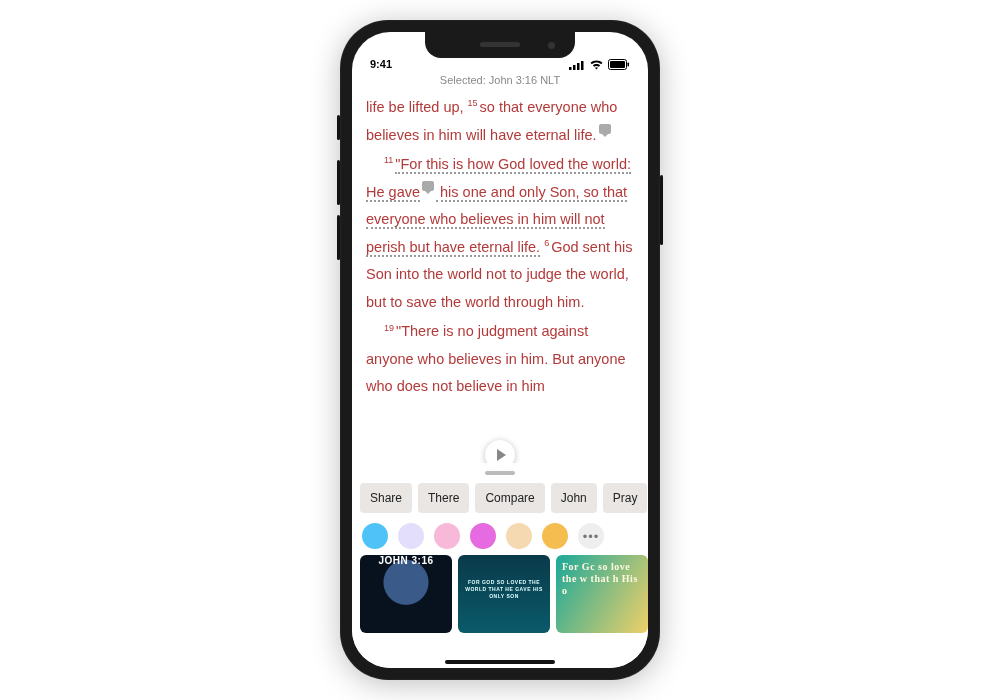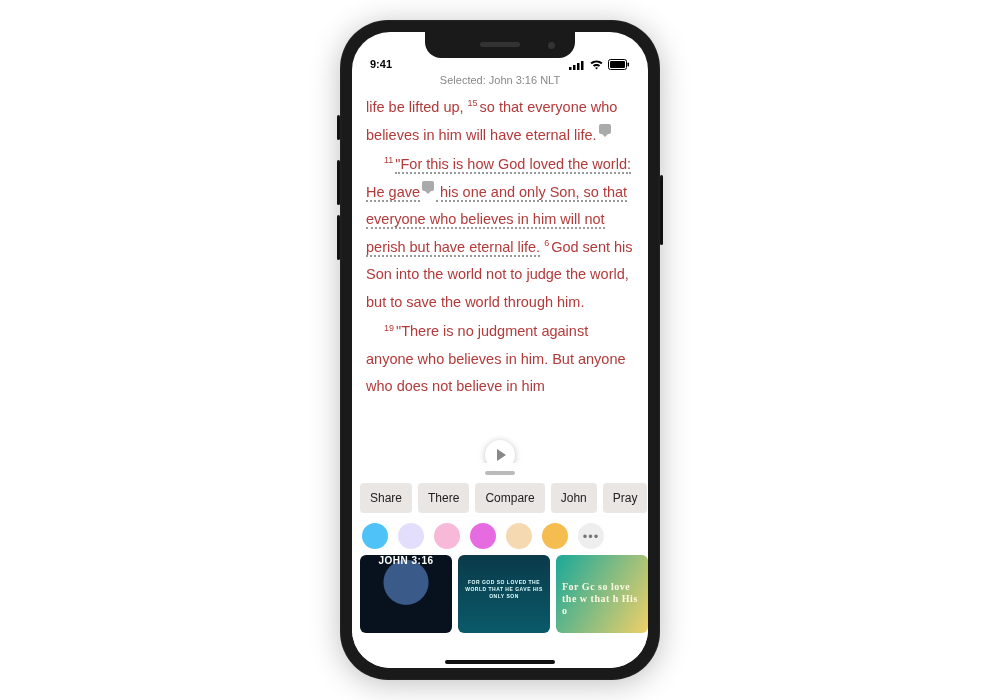--- a/index.html
+++ b/index.html
@@ -96,21 +96,21 @@
   .more-sw { width:26px;height:26px;border-radius:50%; background:#eee;
     display:flex;align-items:center;justify-content:center; font-size:13px; color:#777; letter-spacing:1px;}
   .cards { display:flex; gap:6px; padding:0 8px; }
   .card { flex:0 0 92px; height:78px; border-radius:6px; position:relative; overflow:hidden;
     display:flex; justify-content:center; padding-bottom:10px;
     color:#fff; font-size:10px; font-weight:600; letter-spacing:.5px;}
   .card1 { background: radial-gradient(circle at 50% 35%, #3a5a8a 0 22px, #08121f 23px);}
   .card2 { background: linear-gradient(#0a3a4a,#0a5a6a); align-items:center; justify-content:center;}
   .card2 .inner{ font-size:5px; text-align:center; line-height:1.4; color:#dff; }
   .card3 { background: linear-gradient(120deg,#1aa89a,#f0d068); align-items:flex-start; justify-content:flex-start; padding:6px;}
-  .card3 .t{ font-family: Georgia, serif; font-size:10px; line-height:1.2; color:#fff8e0;margin-top:20px;}
+  .card3 .t{ font-family: Georgia, serif; font-size:10px; line-height:1.2; color:#fff8e0;}
   .home-ind { position:absolute; bottom:4px; left:50%; transform:translateX(-50%);
     width:110px; height:4px; background:#111; border-radius:3px;}
 </style>
 </head>
 <body>
 
 <div class="phone">
   <div class="side-btn sbtn-l1"></div>
   <div class="side-btn sbtn-l2"></div>
   <div class="side-btn sbtn-l3"></div>

